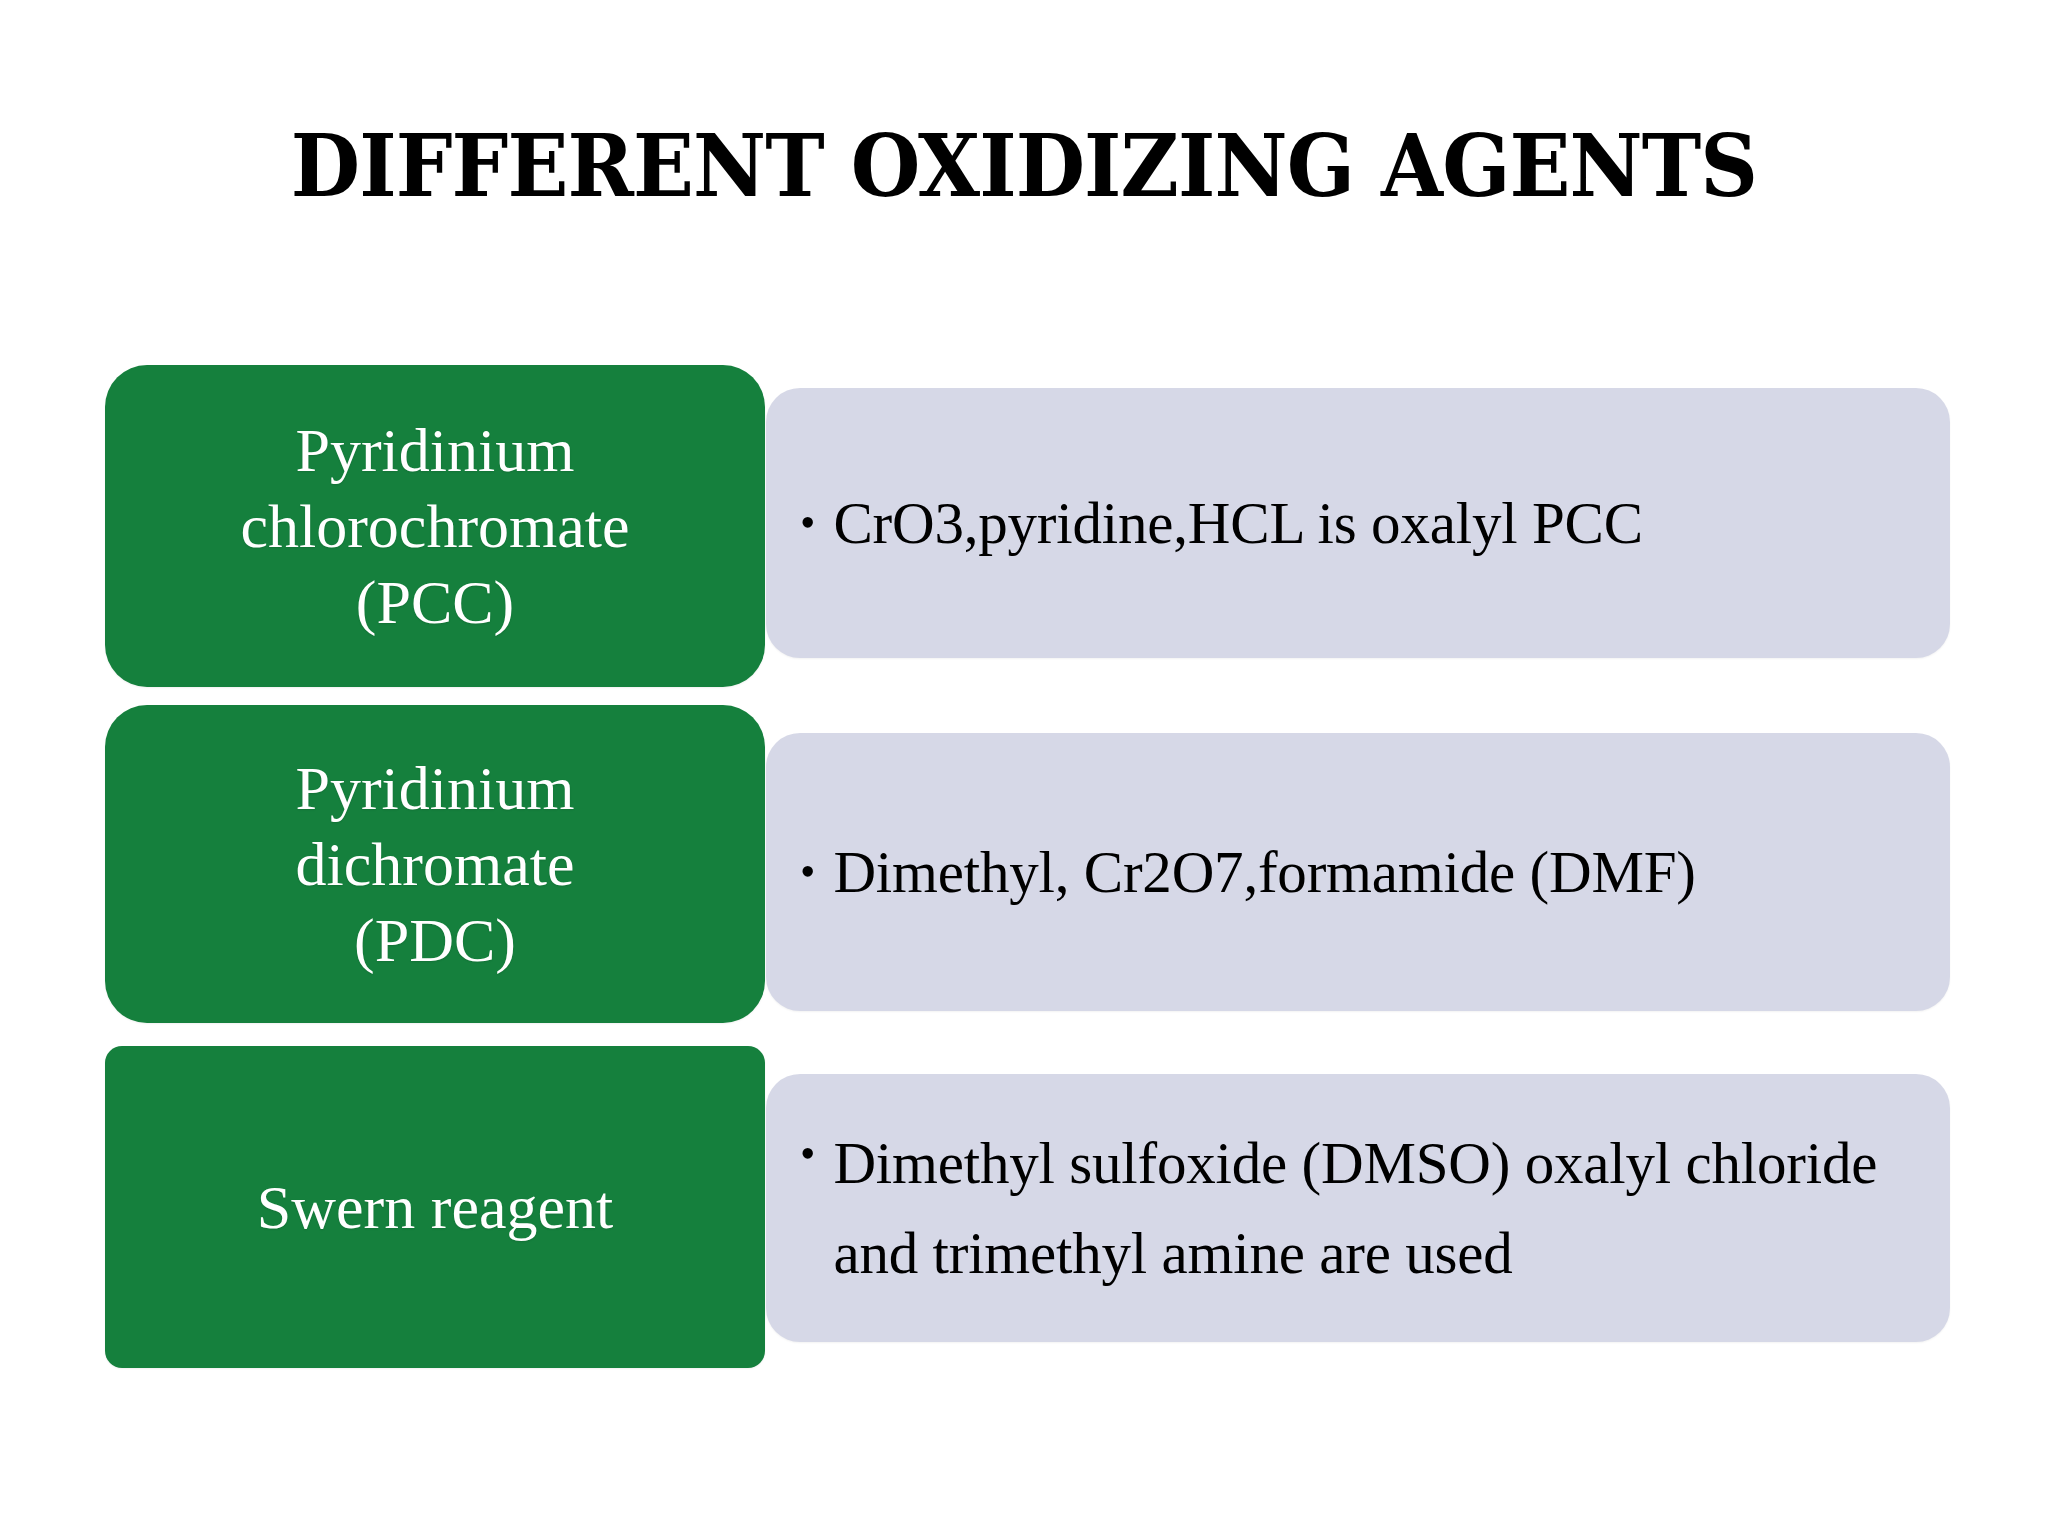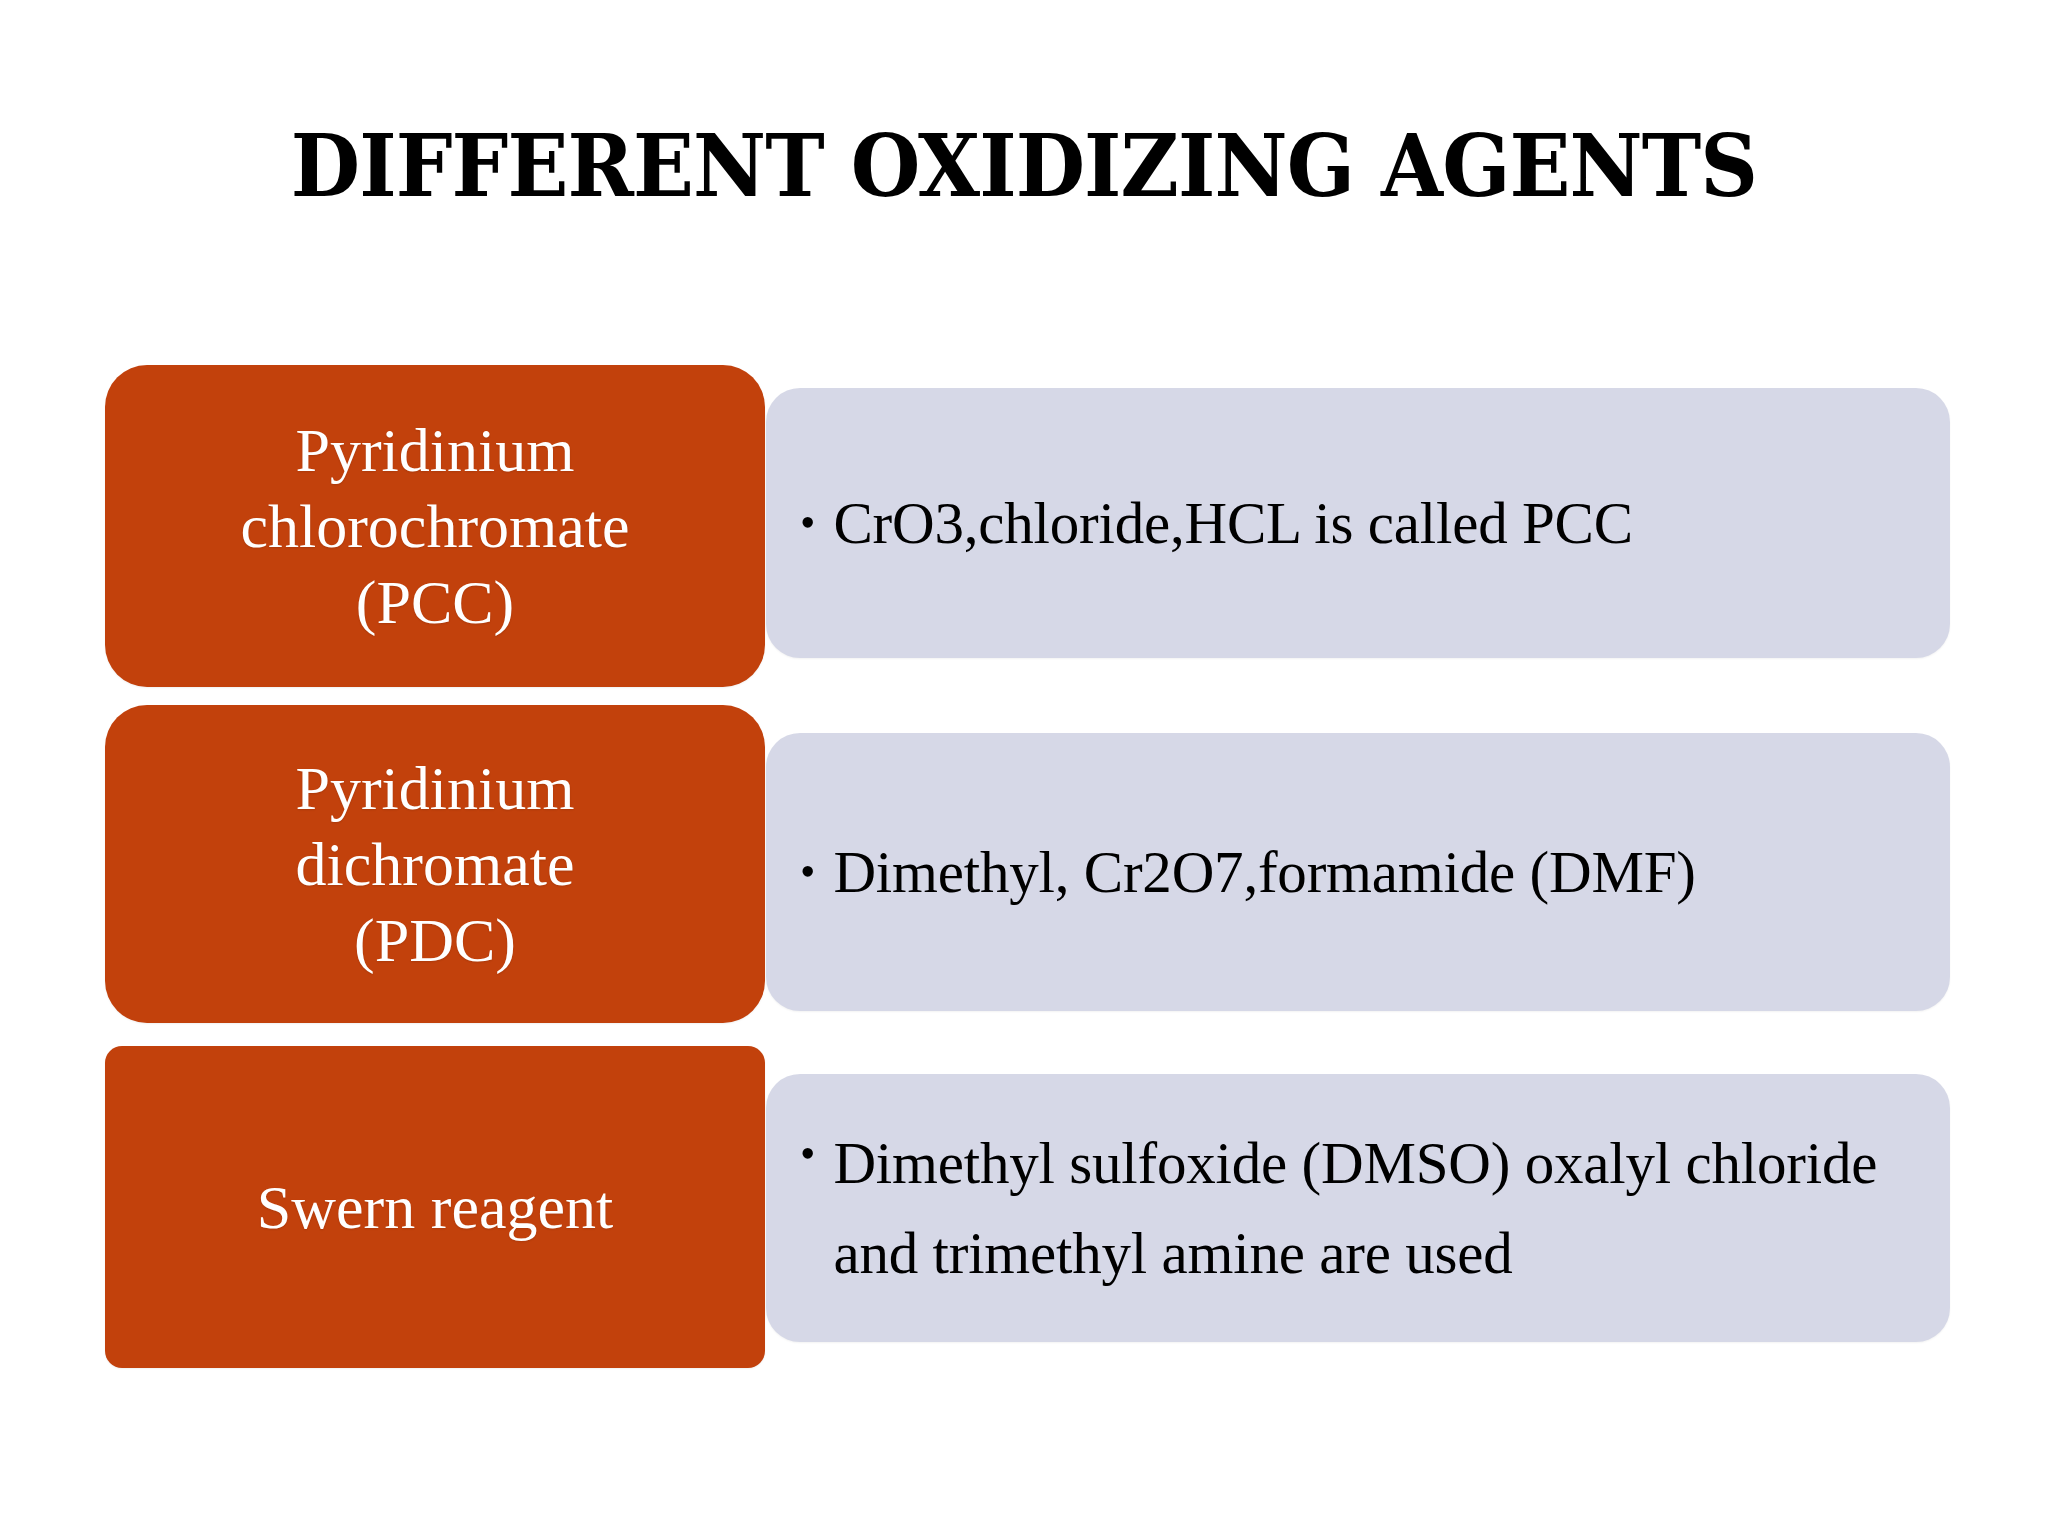--- a/index.html
+++ b/index.html
@@ -46,21 +46,21 @@
 
   #row-0 { top: 365px; height: 322px; }
   #row-1 { top: 705px; height: 318px; }
   #row-2 { top: 1046px; height: 322px; }
 
   
   .label-card {
     position: absolute;
     left: 105px;
     width: 660px;
-    background: #c2410c;
+    background: #15803d;
     border-radius: 42px;
     display: flex;
     align-items: center;
     justify-content: center;
     padding: 4px 18px;
     box-shadow: 0 1px 2px rgba(0,0,0,0.06);
   }
   #row-0 .label-card { top: 0;   height: 322px; }
   #row-1 .label-card { top: 0;   height: 318px; }
   #row-2 .label-card { top: 0;   height: 322px; border-radius: 17px; }
@@ -128,21 +128,21 @@
 
   <div class="row" id="row-0">
     <div class="label-card">
       <div class="label-text">Pyridinium
 chlorochromate
 (PCC)</div>
     </div>
     <div class="detail-card">
       <div class="bullet-line">
         <span class="bullet-dot">•</span>
-        <span class="bullet-text">CrO3,chloride,HCL is called PCC</span>
+        <span class="bullet-text">CrO3,pyridine,HCL is oxalyl PCC</span>
       </div>
     </div>
   </div>
 
   <div class="row" id="row-1">
     <div class="label-card">
       <div class="label-text">Pyridinium
 dichromate
 (PDC)</div>
     </div>

